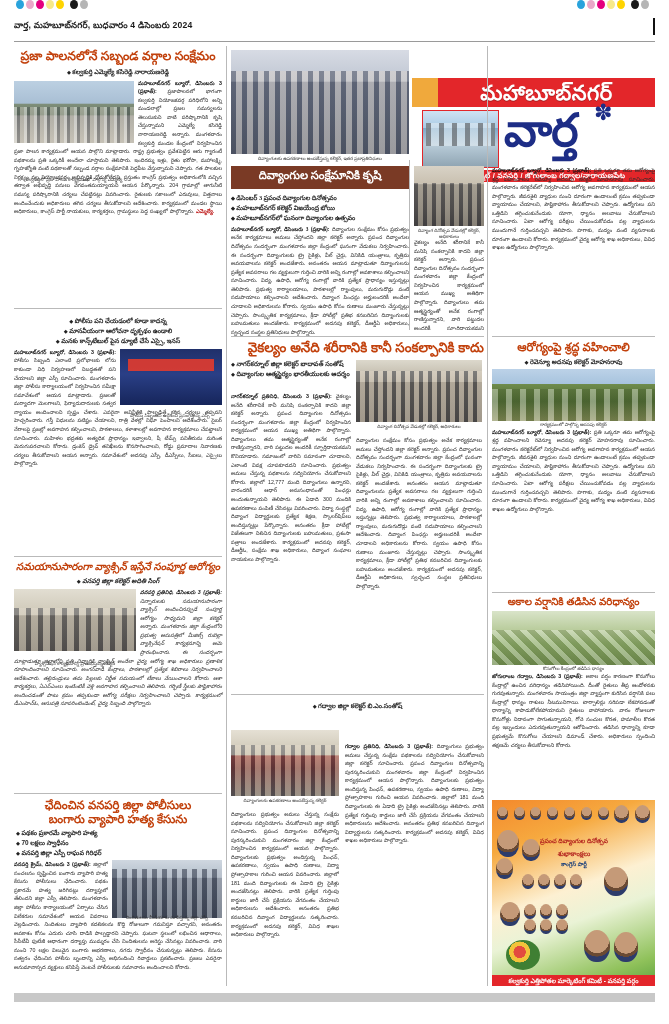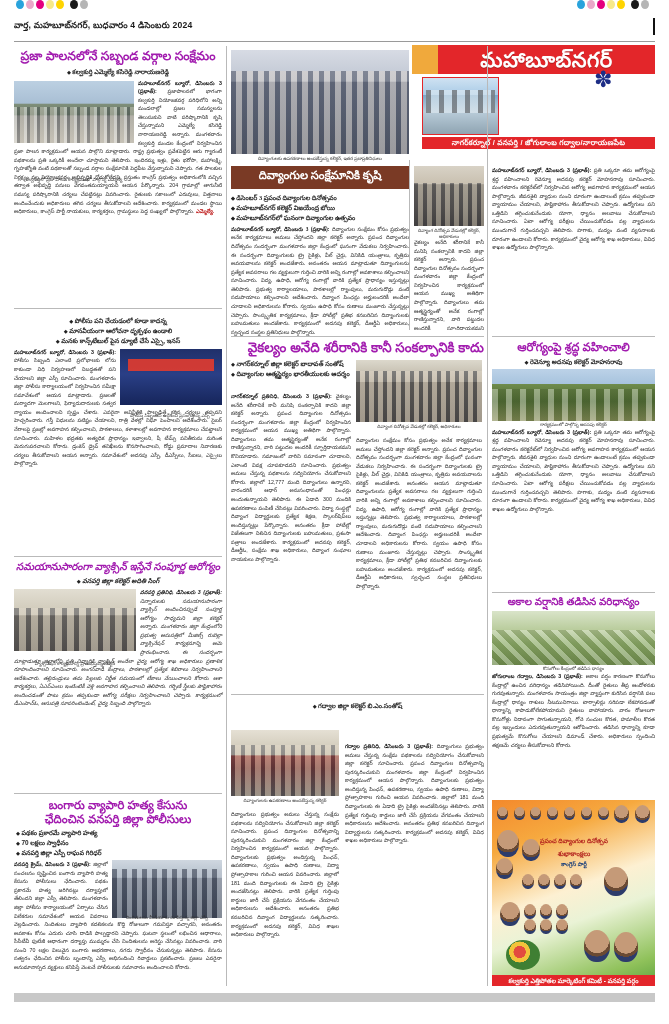--- a/index.html
+++ b/index.html
@@ -15,21 +15,21 @@
   .datebar .dtxt{font-size:8.6px;font-weight:bold;letter-spacing:.2px;color:#1a1a1a;white-space:nowrap;}
   .datebar .edmark{position:absolute;right:0;top:-2px;width:2px;height:17px;background:#111;}
   .rule{position:absolute;left:14px;top:41px;width:641px;height:1px;background:#9a9a9a;}
 
   
   .col{position:absolute;}
   .vline{position:absolute;width:1px;background:#b9b9b9;}
   .hline{position:absolute;height:1px;background:#b9b9b9;}
 
   
-  .hl{font-weight:bold;text-align:center;color:#a21caf;line-height:1.18;}
+  .hl{font-weight:bold;text-align:center;color:#c2410c;line-height:1.18;}
   .hl1{font-size:12.4px;}
   .hl-mid{font-size:11.6px;}
   .hl-sm{font-size:10.2px;}
   .hl-wide{font-size:13.4px;text-align:right;}
   .hl-band{
     background:#7a3a25;color:#fff;text-align:center;font-weight:bold;
     font-size:11.4px;padding:3px 2px 4px;
   }
   .bullets{margin:3px 0 2px;padding:0;list-style:none;text-align:center;}
   .bullets li{font-size:6.4px;font-weight:bold;color:#1e1e1e;line-height:1.55;white-space:nowrap;}
@@ -76,21 +76,21 @@
   .ph-meet::after{content:"";position:absolute;left:0;right:0;top:30%;bottom:0;
      background:repeating-linear-gradient(90deg,rgba(28,32,48,.38) 0 5px,rgba(225,218,205,.45) 5px 12px);}
   .ph-award{background:linear-gradient(#d7dbe4 0%,#bfc6d2 30%,#8b93a3 31%,#6b7280 100%);}
   .ph-award::after{content:"";position:absolute;left:0;right:0;top:20%;bottom:0;
      background:repeating-linear-gradient(90deg,rgba(30,36,56,.42) 0 5px,rgba(220,210,200,.42) 5px 11px);}
   .ph-kid{background:linear-gradient(#e5e0d4 0%,#cbc4b2 38%,#a0483f 39%,#7c3a33 58%,#6a635a 100%);}
   .ph-kid::after{content:"";position:absolute;left:0;right:0;top:22%;bottom:0;
      background:repeating-linear-gradient(90deg,rgba(35,40,60,.35) 0 4px,rgba(230,220,205,.4) 4px 10px);}
 
   
-  .mast{position:absolute;}
+  .mast{position:absolute;margin-top:33px;}
   .mast-red{position:absolute;background:#e3262a;}
   .mast-title{
     position:absolute;color:#fff;font-weight:bold;text-align:center;
     font-size:21px;letter-spacing:.5px;line-height:1;
     text-shadow:0 1px 0 rgba(0,0,0,.25);
   }
   .mast-word{
     position:absolute;color:#1d2d86;font-weight:bold;font-size:46px;line-height:1;
     letter-spacing:-1px;
   }
@@ -133,20 +133,21 @@
     <div class="edmark"></div>
   </div>
   <div class="rule"></div>
 
   <div class="mast" style="left:412px;top:45px;width:243px;height:104px;">
     <div class="mast-red" style="left:26px;top:0;width:217px;height:29px;"></div>
     <div class="mast-title" style="left:26px;top:4px;width:217px;">మహాబూబ్‌నగర్</div>
     <div class="mast-ochre" style="left:0;top:0;width:26px;height:29px;"></div>
     <div class="mast-photo" style="left:10px;top:32px;width:75px;height:56px;"></div>
     <div class="bird" style="left:182px;top:24px;">✽</div>
+    <div class="mast-word" style="left:92px;top:29px;">వార్త</div>
     <div class="mast-strip" style="left:10px;top:92px;width:233px;height:12px;">నాగర్‌కర్నూల్ / వనపర్తి / జోగులాంబ గద్వాల/నారాయణపేట</div>
   </div>
 
   <div class="vline" style="left:226px;top:46px;height:940px;"></div>
   <div class="vline" style="left:487px;top:46px;height:940px;"></div>
   <div class="vline" style="left:409px;top:160px;height:170px;"></div>
 
   <div class="col" style="left:14px;top:49px;width:208px;">
     <div class="hl hl1">ప్రజా పాలనలోనే సబ్బండ వర్గాల సంక్షేమం</div>
     <ul class="bullets">
@@ -188,22 +189,22 @@
     <div class="body">
       <span class="lead">వనపర్తి ప్రతినిధి, డిసెంబరు 3 (ప్రభాత్):</span>
       <span>చిన్నారులకు సమయానుసారంగా వ్యాక్సిన్ అందించినప్పుడే సంపూర్ణ ఆరోగ్యం సాధ్యమని జిల్లా కలెక్టర్ అన్నారు. మంగళవారం జిల్లా కేంద్రంలోని ప్రభుత్వ ఆసుపత్రిలో మీజిల్స్ రుబెల్లా వ్యాక్సినేషన్ కార్యక్రమాన్ని ఆమె ప్రారంభించారు. ఈ సందర్భంగా మాట్లాడుతూ జిల్లాలోని ప్రతి చిన్నారికి వ్యాక్సిన్ అందేలా వైద్య ఆరోగ్య శాఖ అధికారులు ప్రణాళిక రూపొందించాలని సూచించారు. అంగన్‌వాడీ కేంద్రాలు, పాఠశాలల్లో ప్రత్యేక శిబిరాలు నిర్వహించాలని ఆదేశించారు. తల్లిదండ్రులు తమ పిల్లలకు నిర్ణీత సమయంలో టీకాలు వేయించాలని కోరారు. ఆశా కార్యకర్తలు, ఏఎన్ఎంలు ఇంటింటికీ వెళ్లి అవగాహన కల్పించాలని తెలిపారు. గర్భిణీ స్త్రీలకు పౌష్టికాహారం అందించడంతో పాటు క్రమం తప్పకుండా ఆరోగ్య పరీక్షలు నిర్వహించాలని చెప్పారు. కార్యక్రమంలో డీఎంహెచ్ఓ, ఆసుపత్రి సూపరింటెండెంట్, వైద్య సిబ్బంది పాల్గొన్నారు.</span>
     </div>
   </div>
   <div class="capline" style="position:absolute;left:14px;top:660px;width:122px;">వ్యాక్సినేషన్ కార్యక్రమాన్ని ప్రారంభిస్తున్న కలెక్టర్</div>
 
   <div class="hline" style="left:14px;top:793px;width:208px;"></div>
 
   <div class="col" style="left:14px;top:798px;width:208px;">
+    <div class="hl hl-mid">ఛేదించిన వనపర్తి జిల్లా పోలీసులు</div>
     <div class="hl hl-mid">బంగారు వ్యాపారి హత్య కేసును</div>
-    <div class="hl hl-mid">ఛేదించిన వనపర్తి జిల్లా పోలీసులు</div>
     <ul class="bullets left" style="padding-left:2px;">
       <li>పథకం ప్రకారమే వ్యాపారి హత్య</li>
       <li>70 లక్షలు స్వాధీనం</li>
       <li>వనపర్తి జిల్లా ఎస్పీ రాఘవ గిరిధర్</li>
     </ul>
     <div class="photo ph-police" style="width:110px;height:58px;float:right;margin:0 0 2px 4px;"></div>
     <div class="body">
       <span class="lead">వనపర్తి క్రైమ్, డిసెంబరు 3 (ప్రభాత్):</span>
       <span>జిల్లాలో సంచలనం సృష్టించిన బంగారు వ్యాపారి హత్య కేసును పోలీసులు ఛేదించారు. పథకం ప్రకారమే హత్య జరిగినట్లు దర్యాప్తులో తేలిందని జిల్లా ఎస్పీ తెలిపారు. మంగళవారం జిల్లా పోలీసు కార్యాలయంలో ఏర్పాటు చేసిన విలేకరుల సమావేశంలో ఆయన వివరాలు వెల్లడించారు. నిందితులు వ్యాపారి కదలికలను కొద్ది రోజులుగా గమనిస్తూ వచ్చారని, అనంతరం అవకాశం కోసం ఎదురు చూసి దాడికి పాల్పడ్డారని చెప్పారు. ఘటనా స్థలంలో లభించిన ఆధారాలు, సీసీటీవీ ఫుటేజీ ఆధారంగా దర్యాప్తు ముమ్మరం చేసి నిందితులను అరెస్టు చేసినట్లు వివరించారు. వారి నుంచి 70 లక్షల విలువైన బంగారు ఆభరణాలు, నగదు స్వాధీనం చేసుకున్నట్లు తెలిపారు. కేసును సత్వరం ఛేదించిన పోలీసు బృందాన్ని ఎస్పీ అభినందించి రివార్డులు ప్రకటించారు. ప్రజలు ఎవరైనా అనుమానాస్పద వ్యక్తులు కనిపిస్తే వెంటనే పోలీసులకు సమాచారం అందించాలని కోరారు.</span>
     </div>

